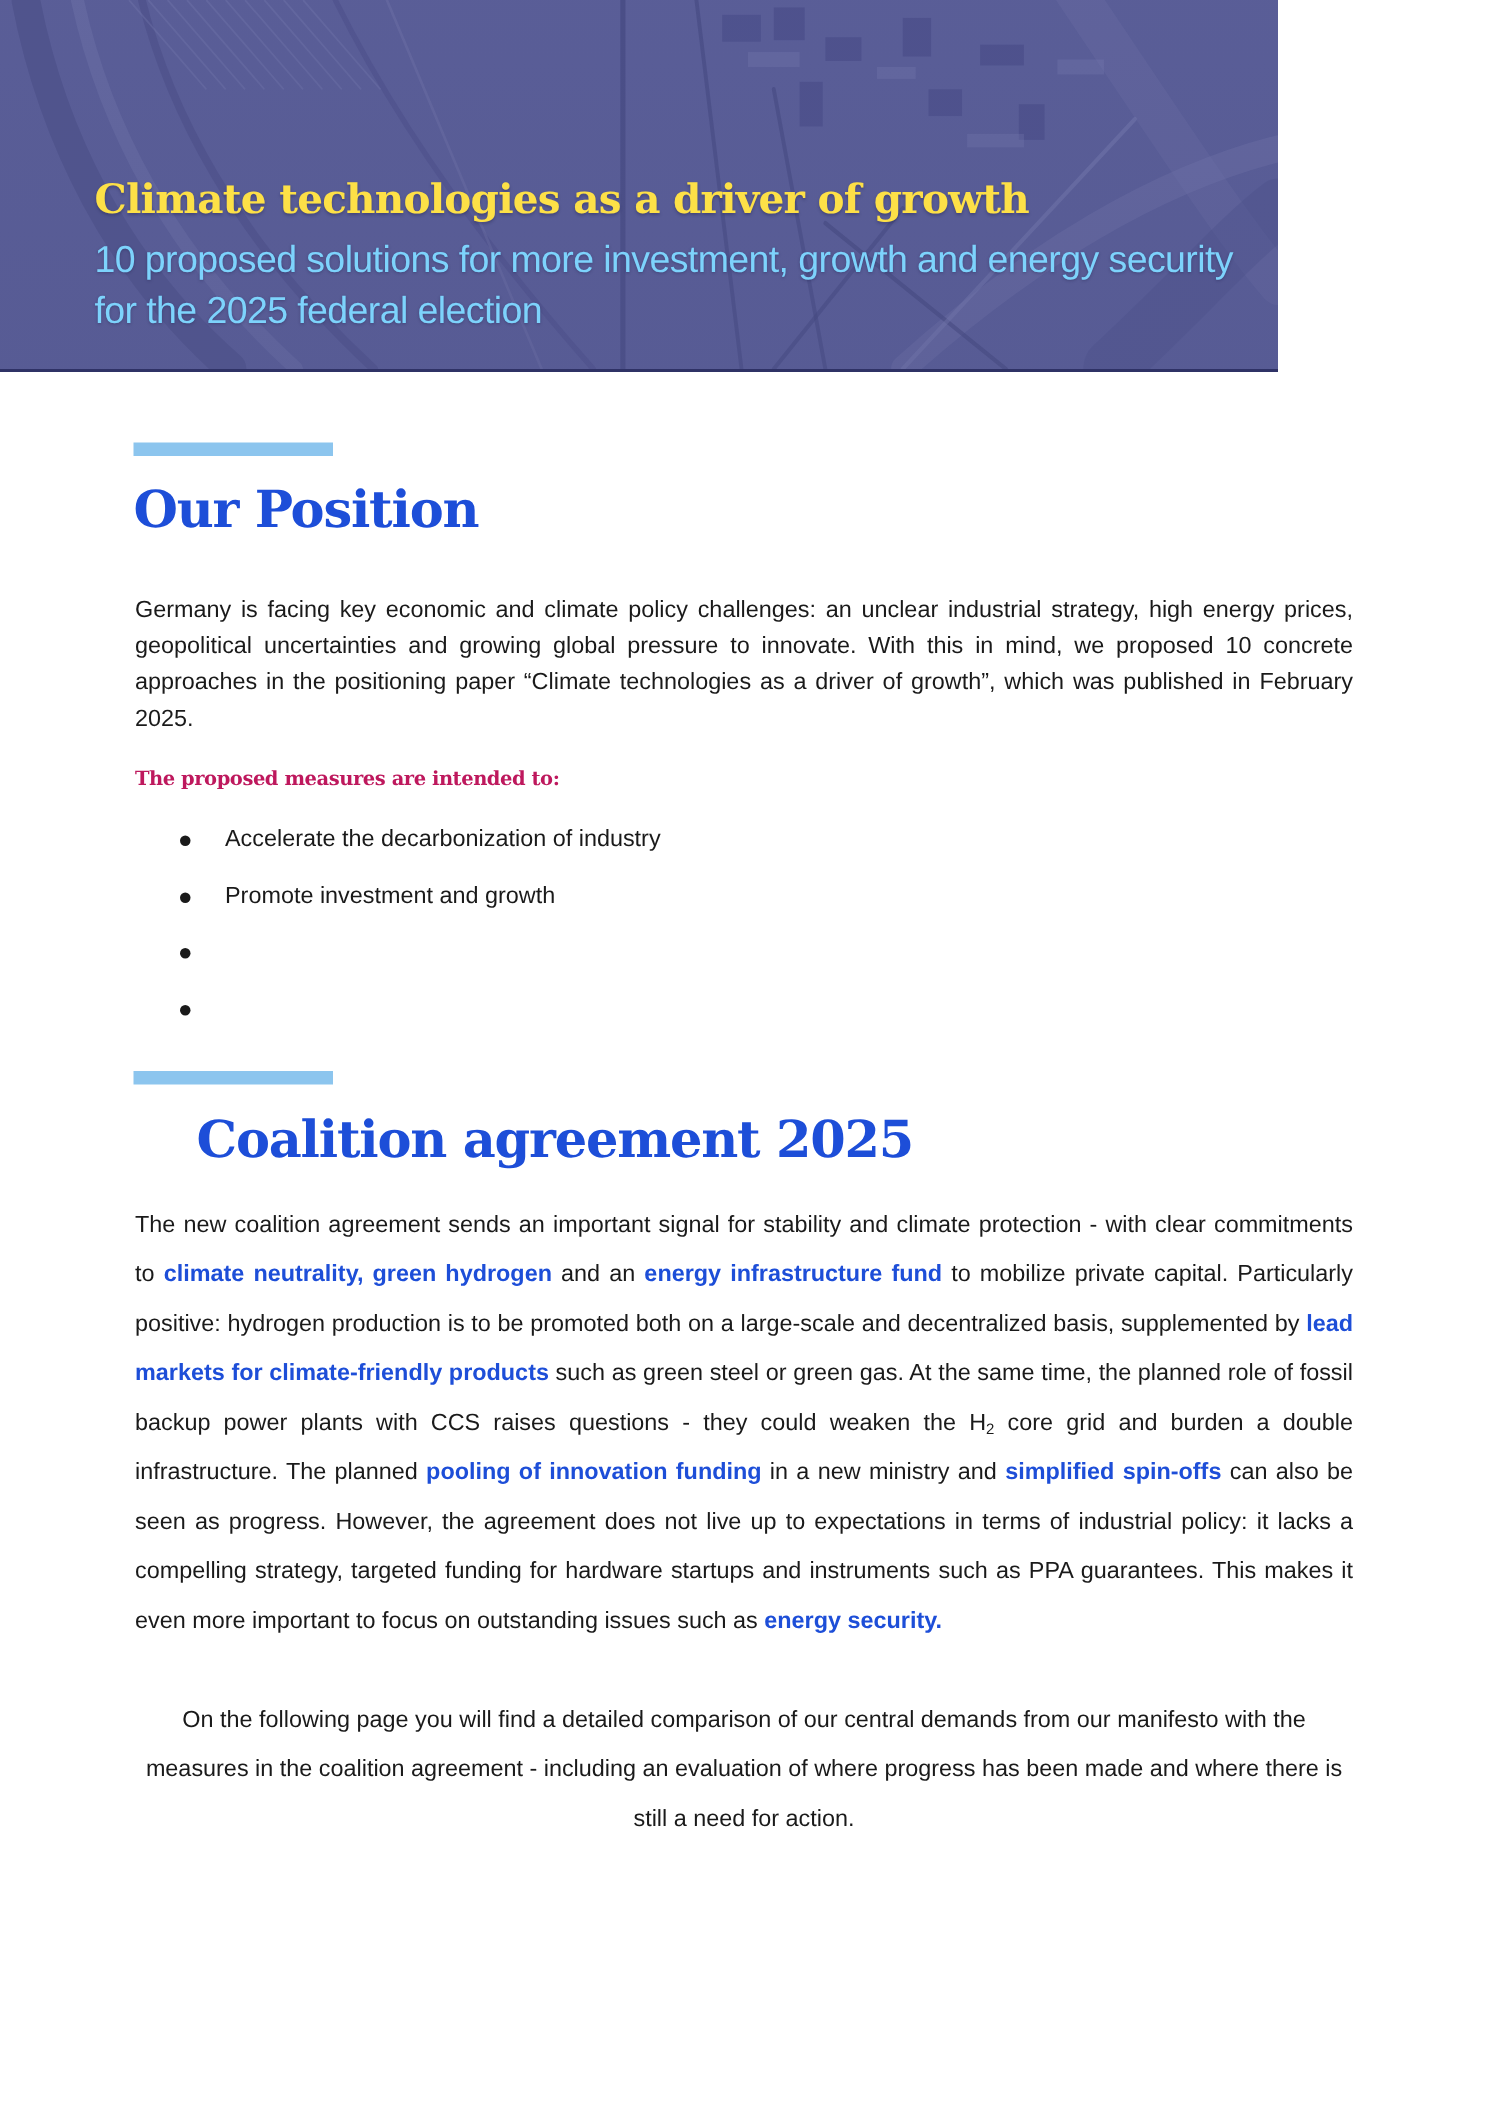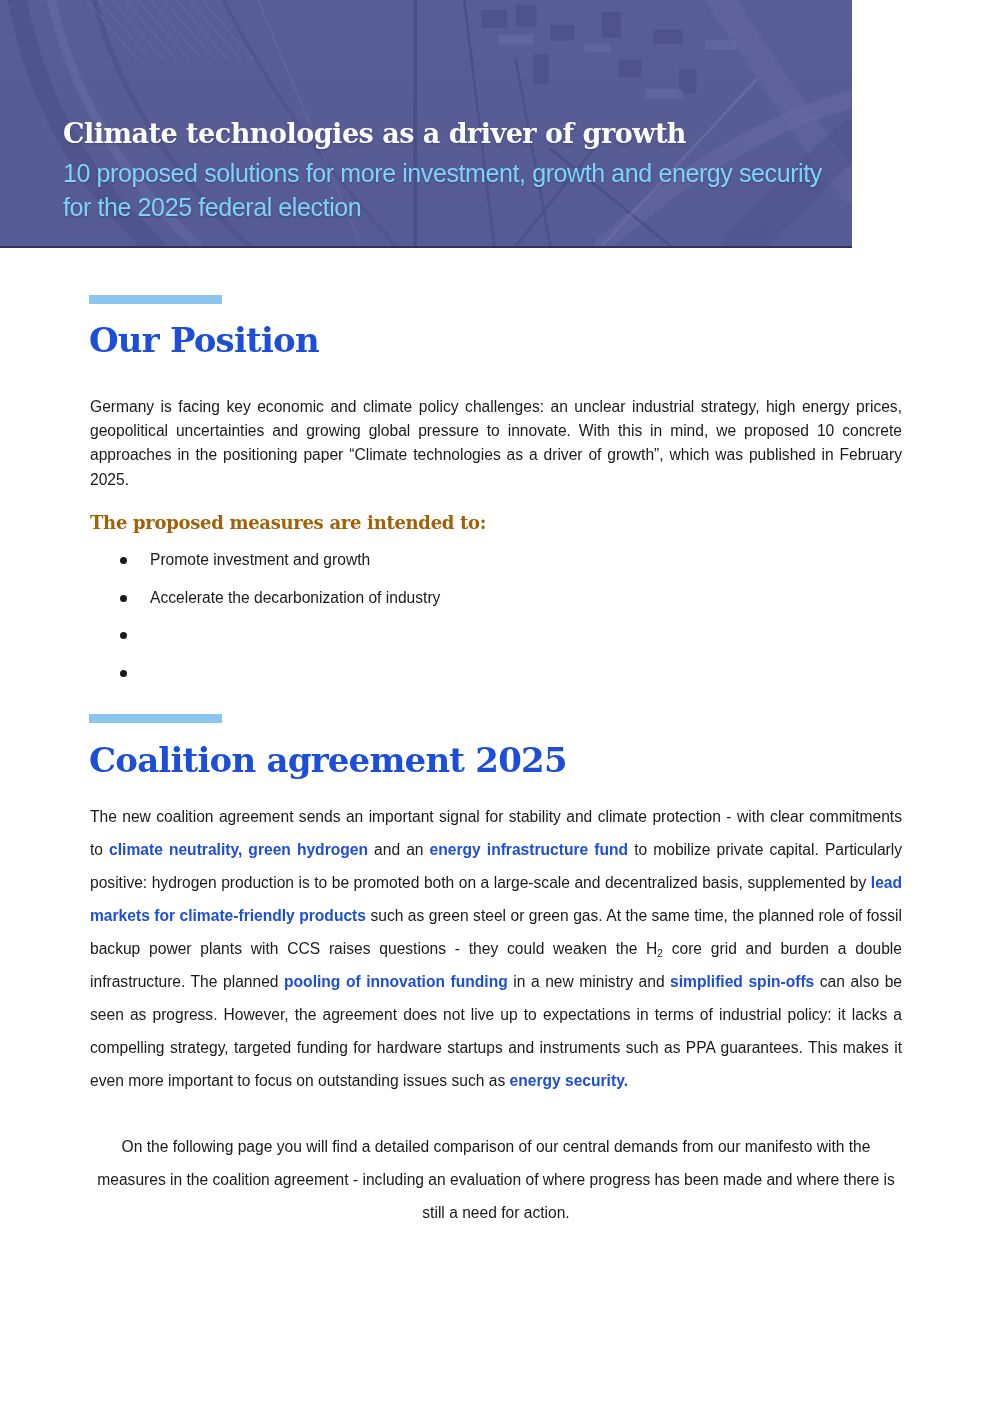--- a/index.html
+++ b/index.html
@@ -27,21 +27,21 @@
       position: absolute; left: 0; font-family: "DejaVu Sans", sans-serif; font-weight: bold;
       color: #ffffff; font-size: 17.5px; letter-spacing: 0.8px; line-height: 18px; white-space: nowrap;
     }
     .logo-text.l1 { top: 10px; }
     .logo-text.l2 { top: 30px; }
     .logo-accent { color: #8cc0ee; font-weight: normal; }
 
     .banner-title {
       position: absolute; left: 63px; top: 118px;
       font-family: "DejaVu Serif", serif; font-weight: bold;
-      font-size: 27px; color: #ffffff; letter-spacing: -0.5px; white-space: nowrap;
+      font-size: 27px; color: #fde047; letter-spacing: -0.5px; white-space: nowrap;
       text-shadow: 0 1px 2px rgba(30,30,70,0.35);
       text-align: center;
     }
     .banner-subtitle {
       position: absolute; left: 63px; top: 156px; width: 760px;
       font-family: "Liberation Sans", sans-serif;
       font-size: 25px; line-height: 34px; color: #7dd3fc; letter-spacing: -0.4px;
       text-shadow: 0 1px 2px rgba(30,30,70,0.35);
     }
 
@@ -56,21 +56,21 @@
     .para {
       position: absolute; left: 90px; width: 812px;
       font-family: "Liberation Sans", sans-serif; font-size: 15.6px; color: #1a1a1a;
       text-align: justify;
     }
     .para-pos { top: 395px; line-height: 24.2px; }
 
     .subheading {
       position: absolute; left: 90px; top: 512px;
       font-family: "DejaVu Serif", serif; font-weight: bold;
-      font-size: 18px; color: #a16207; letter-spacing: -0.3px; white-space: nowrap;
+      font-size: 13px; color: #be185d; letter-spacing: -0.3px; white-space: nowrap;
     }
 
     .bullet-list { position: absolute; left: 118px; top: 547px; width: 760px; list-style: none; }
     .bullet-item {
       position: relative; height: 37.7px; line-height: 26px;
       font-family: "Liberation Sans", sans-serif; font-size: 15.6px; color: #1a1a1a;
       padding-left: 32px; white-space: nowrap;
     }
     .bullet-dot {
       position: absolute; left: 2px; top: 10px; width: 7px; height: 7px; border-radius: 50%; background: #1a1a1a;
@@ -153,35 +153,35 @@
   <div class="accent-bar" style="top:295px;"></div>
   <h2 class="section-heading" style="top:320px;">Our Position</h2>
 
   <p class="para para-pos">Germany is facing key economic and climate policy challenges: an unclear industrial strategy, high energy prices, geopolitical uncertainties and growing global pressure to innovate. With this in mind, we proposed 10 concrete approaches in the positioning paper “Climate technologies as a driver of growth”, which was published in February 2025.</p>
 
   <h3 class="subheading">The proposed measures are intended to:</h3>
 
   <ul class="bullet-list">
     <li class="bullet-item">
       <span class="bullet-dot"></span>
-      <span>Promote investment and growth</span>
+      <span>Accelerate the decarbonization of industry</span>
     </li>
     <li class="bullet-item">
       <span class="bullet-dot"></span>
-      <span>Accelerate the decarbonization of industry</span>
+      <span>Promote investment and growth</span>
     </li>
     <li class="bullet-item">
       <span class="bullet-dot"></span>
     </li>
     <li class="bullet-item">
       <span class="bullet-dot"></span>
     </li>
   </ul>
 </section>
 
 <section>
   <div class="accent-bar" style="top:714px;"></div>
-  <h2 class="section-heading" style="top:740px;">Coalition agreement 2025</h2>
+  <h2 class="section-heading" style="top:740px;margin-left:42px;">Coalition agreement 2025</h2>
 
   <p class="para para-coal"><span>The new coalition agreement sends an important signal for stability and climate protection - with clear commitments to </span><span class="hl">climate neutrality, green hydrogen</span><span> and an </span><span class="hl">energy infrastructure fund</span><span> to mobilize private capital. Particularly positive: hydrogen production is to be promoted both on a large-scale and decentralized basis, supplemented by </span><span class="hl">lead markets for climate-friendly products</span><span> such as green steel or green gas. At the same time, the planned role of fossil backup power plants with CCS raises questions - they could weaken the H</span><sub>2</sub><span> core grid and burden a double infrastructure. The planned </span><span class="hl">pooling of innovation funding</span><span> in a new ministry and </span><span class="hl">simplified spin-offs</span><span> can also be seen as progress. However, the agreement does not live up to expectations in terms of industrial policy: it lacks a compelling strategy, targeted funding for hardware startups and instruments such as PPA guarantees. This makes it even more important to focus on outstanding issues such as </span><span class="hl">energy security.</span></p>
 
   <p class="para para-follow" style="text-align:center;">On the following page you will find a detailed comparison of our central demands from our manifesto with the measures in the coalition agreement - including an evaluation of where progress has been made and where there is still a need for action.</p>
 </section>
 
 </body></html>

